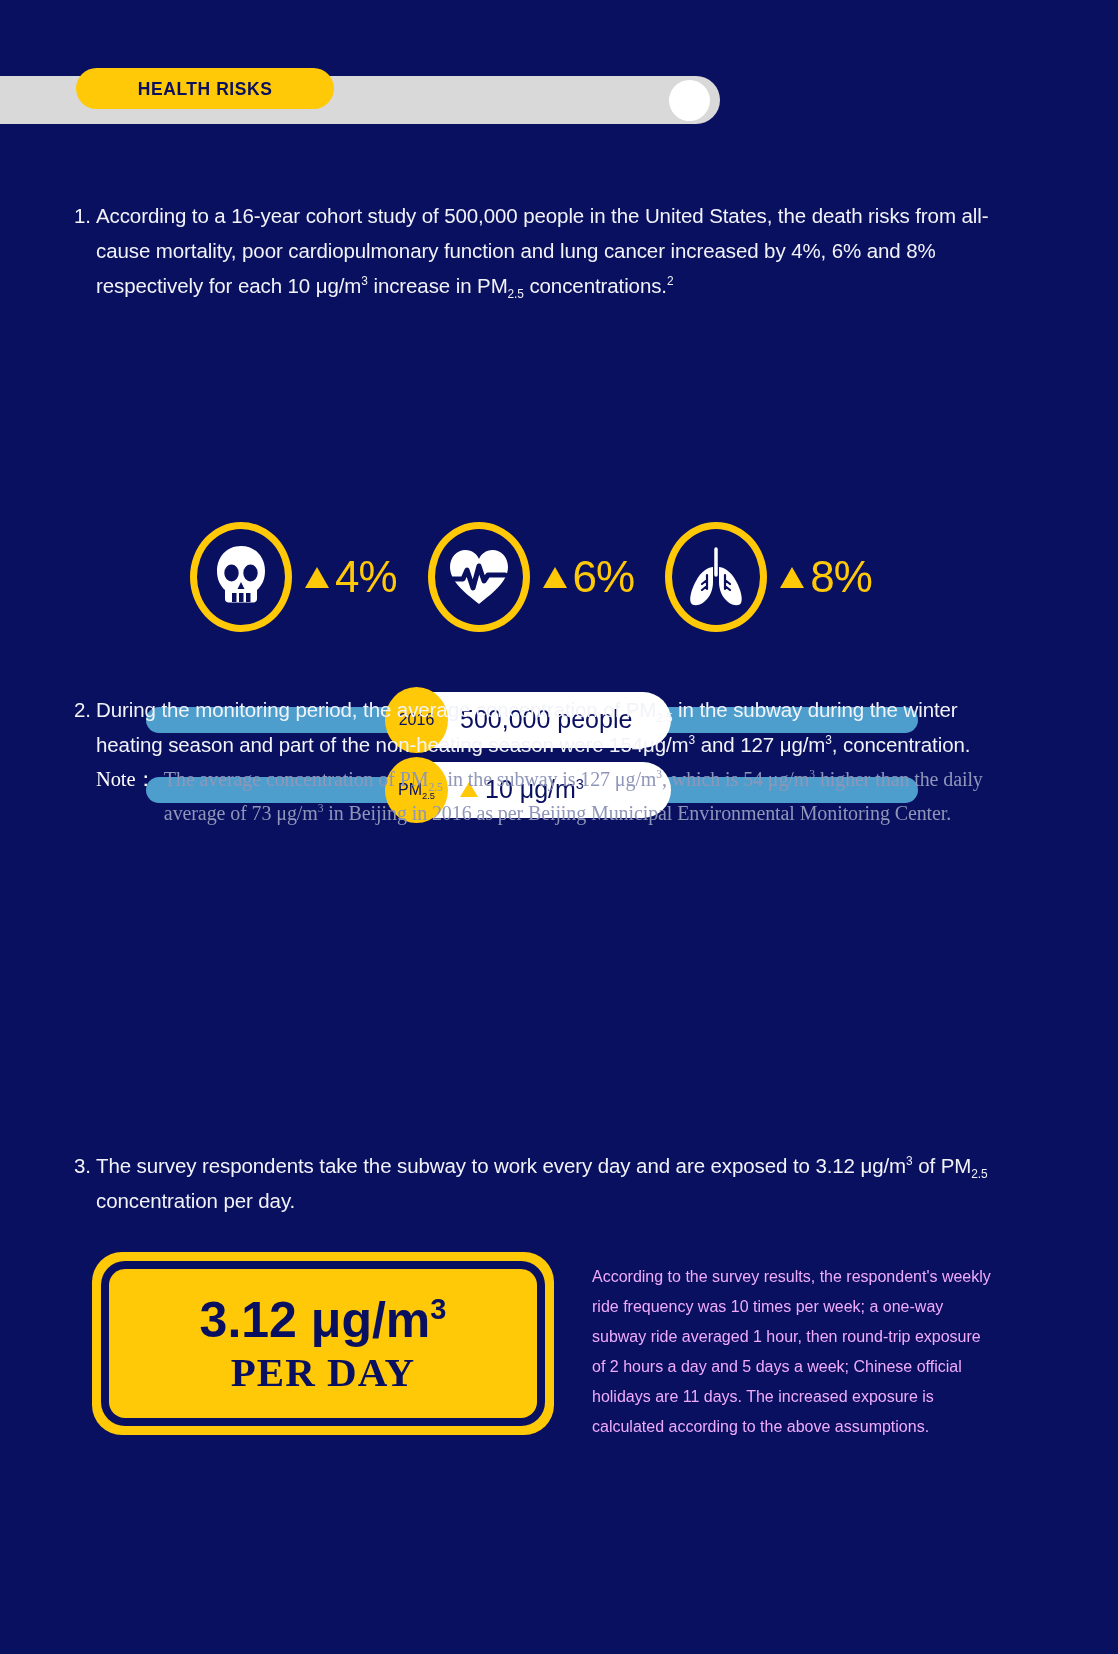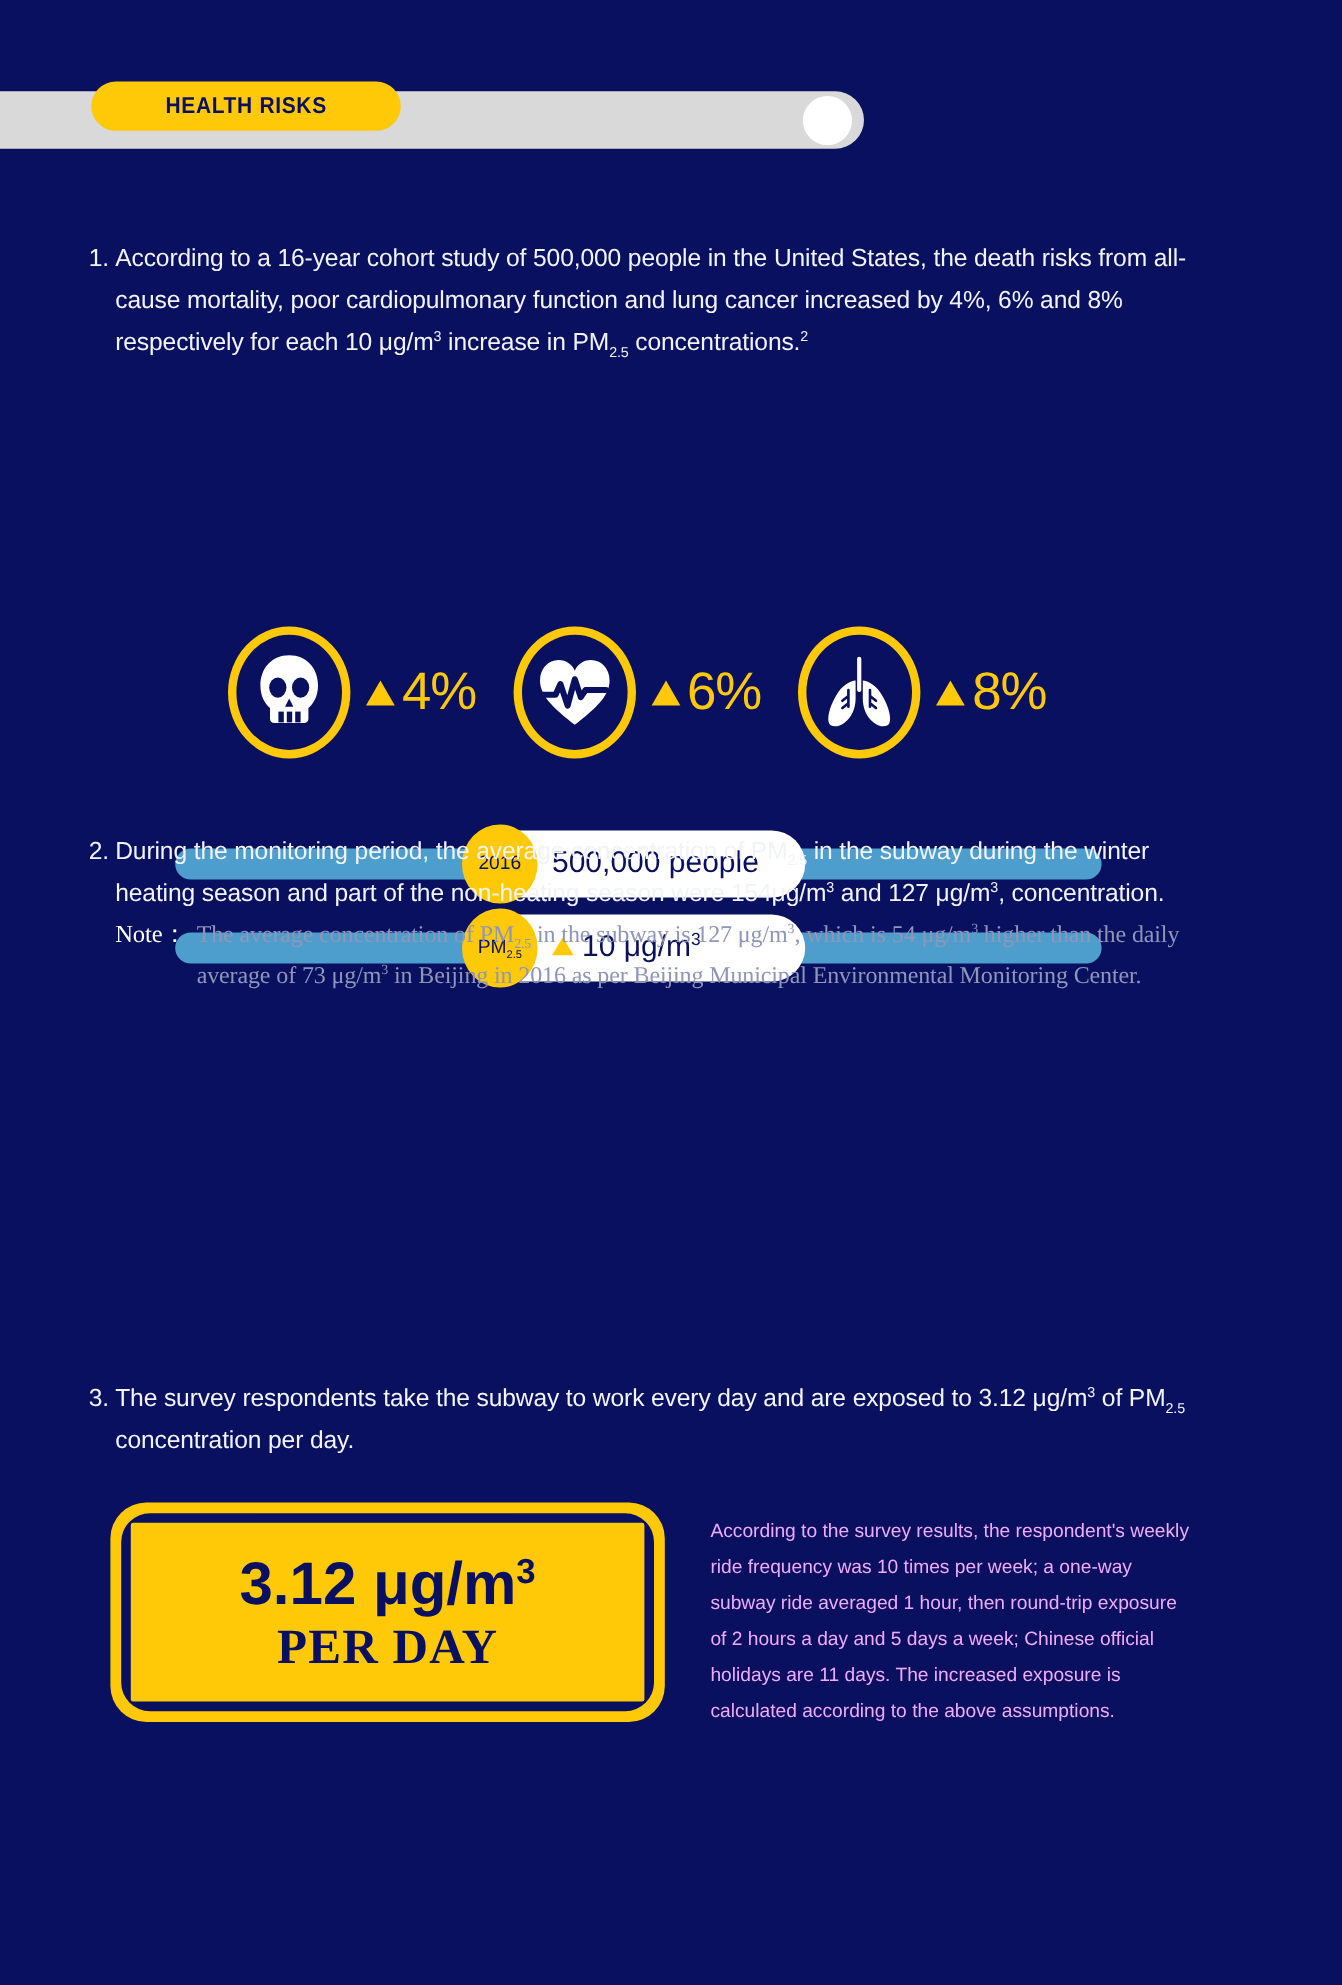--- a/index.html
+++ b/index.html
@@ -146,21 +146,21 @@
   }
   #perday-mid {
     width:100%; height:100%;
     background:#0a1060;
     border-radius:24px;
     padding:8px;
   }
   #perday-inner {
     width:100%; height:100%;
     background:#ffc907;
-    border-radius:2px;
+    border-radius:16px;
     display:flex; flex-direction:column;
     align-items:center; justify-content:center;
     color:#0a1060;
   }
   #perday-value { font-size:50px; font-weight:bold; letter-spacing:0px; line-height:56px; }
   #perday-label { font-size:41px; font-weight:bold; letter-spacing:1px; margin-top:0;font-family:Liberation Serif, serif; }
 
   #survey-note {
     position:absolute; left:592px; top:1262px;
     width:400px;

